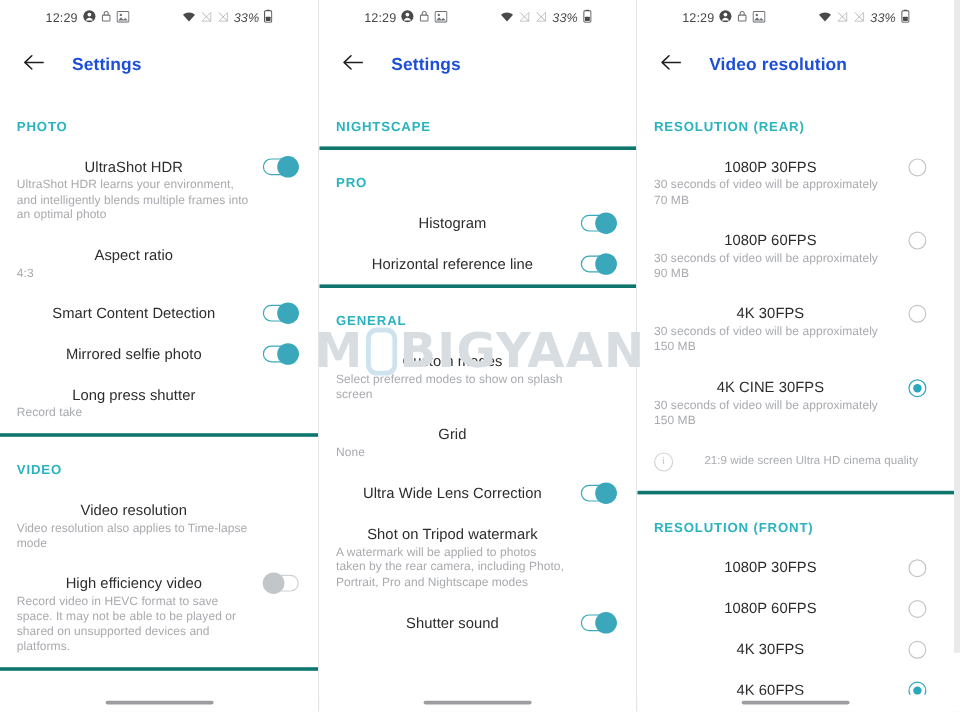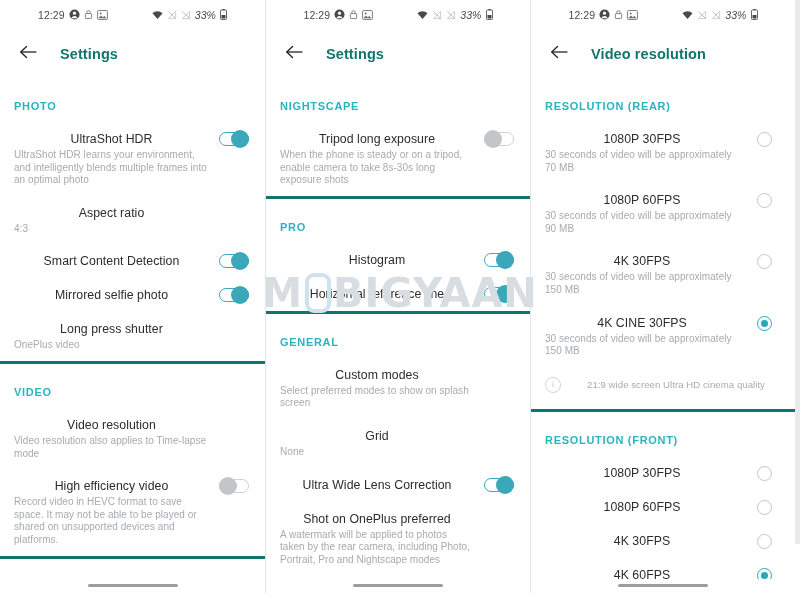--- a/index.html
+++ b/index.html
@@ -80,21 +80,21 @@
     width: 24px;
     height: 24px;
     display: flex;
     align-items: center;
     justify-content: center;
     flex: none;
     cursor: pointer;
   }
   .appbar-title {
     font-size: 14.5px;
-    color: #0f766e;
+    color: #1d4ed8;
     font-weight: 600;
     margin-left: 20px;
     letter-spacing: 0.1px;
   }
 
   
   .content {
     position: absolute;
     top: 78px;
     left: 0;
@@ -372,21 +372,21 @@
             <div class="row-ctl">
               <div class="toggle on">
                 <span class="track"></span>
                 <span class="thumb"></span>
               </div>
             </div>
           </div>
           <div class="row">
             <div class="row-text">
               <div class="row-title">Long press shutter</div>
-              <div class="row-sub">OnePlus video</div>
+              <div class="row-sub">Record take</div>
             </div>
             <div class="row-ctl"></div>
           </div>
         </div>
         <div class="group">
           <div class="section-title">VIDEO</div>
           <div class="row">
             <div class="row-text">
               <div class="row-title">Video resolution</div>
               <div class="row-sub">Video resolution also applies to Time-lapse mode</div>
@@ -457,32 +457,20 @@
           <span class="ico"><svg width="19" height="16" viewBox="0 0 24 20">
               <line x1="2" y1="10" x2="22" y2="10" stroke="#1f1f1f" stroke-width="1.6"></line>
               <polyline points="9.5,3 2.2,10 9.5,17" fill="none" stroke="#1f1f1f" stroke-width="1.6" stroke-linecap="round" stroke-linejoin="round"></polyline>
             </svg></span>
         </div>
         <div class="appbar-title">Settings</div>
       </div>
       <div class="content">
         <div class="group">
           <div class="section-title">NIGHTSCAPE</div>
-          <div class="row">
-            <div class="row-text">
-              <div class="row-title">Tripod long exposure</div>
-              <div class="row-sub">When the phone is steady or on a tripod, enable camera to take 8s-30s long exposure shots</div>
-            </div>
-            <div class="row-ctl">
-              <div class="toggle off">
-                <span class="track"></span>
-                <span class="thumb"></span>
-              </div>
-            </div>
-          </div>
         </div>
         <div class="group">
           <div class="section-title">PRO</div>
           <div class="row">
             <div class="row-text">
               <div class="row-title">Histogram</div>
             </div>
             <div class="row-ctl">
               <div class="toggle on">
                 <span class="track"></span>
@@ -524,21 +512,21 @@
             </div>
             <div class="row-ctl">
               <div class="toggle on">
                 <span class="track"></span>
                 <span class="thumb"></span>
               </div>
             </div>
           </div>
           <div class="row">
             <div class="row-text">
-              <div class="row-title">Shot on OnePlus preferred</div>
+              <div class="row-title">Shot on Tripod watermark</div>
               <div class="row-sub">A watermark will be applied to photos taken by the rear camera, including Photo, Portrait, Pro and Nightscape modes</div>
             </div>
             <div class="row-ctl"></div>
           </div>
           <div class="row">
             <div class="row-text">
               <div class="row-title">Shutter sound</div>
             </div>
             <div class="row-ctl">
               <div class="toggle on">

